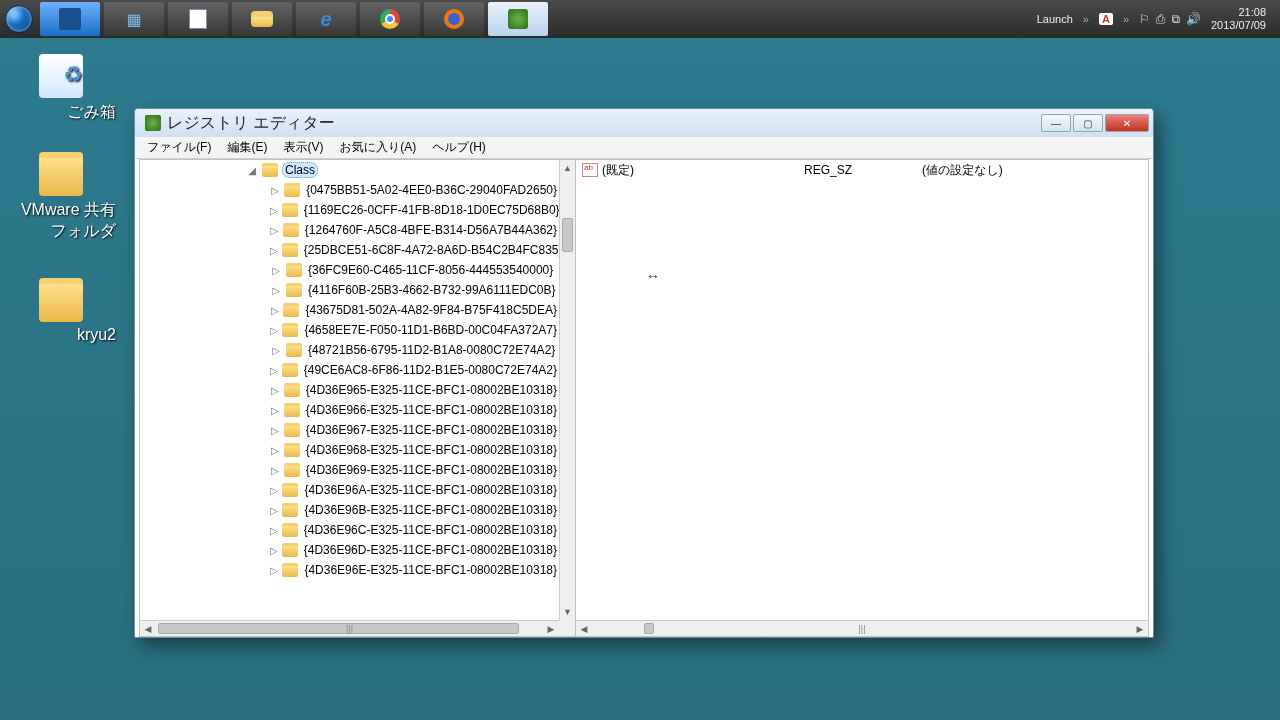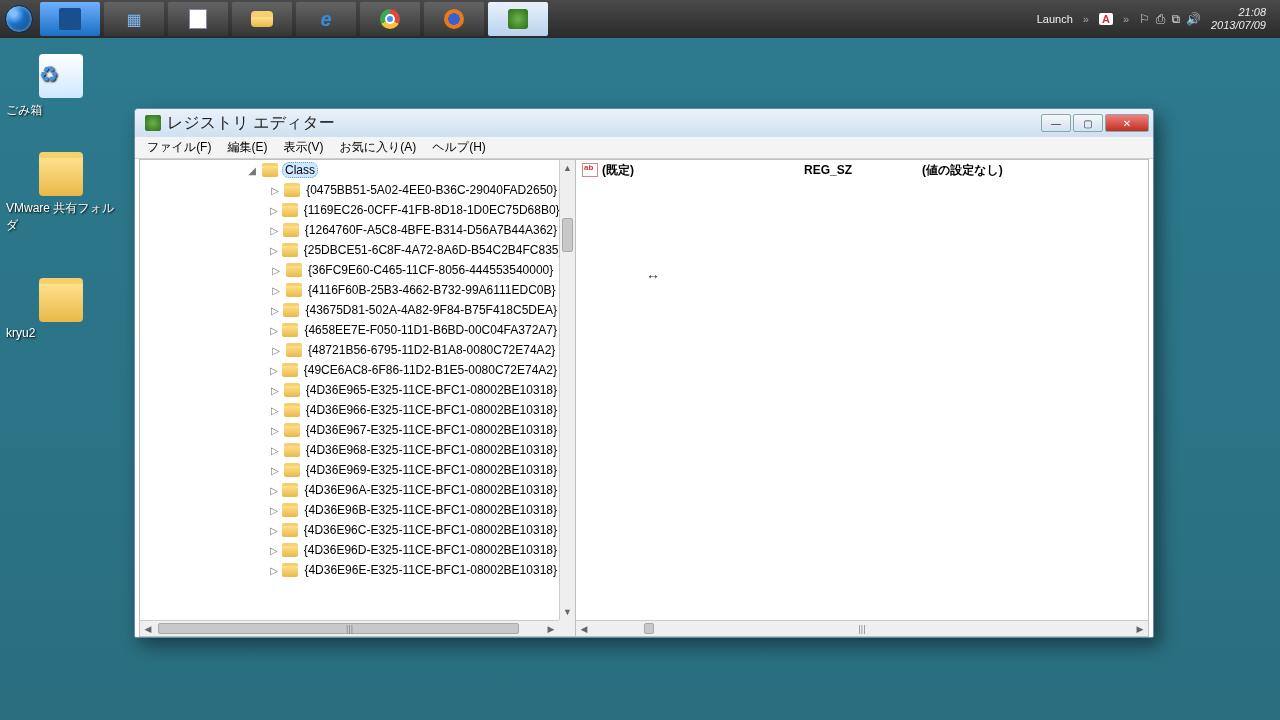--- a/index.html
+++ b/index.html
@@ -12,25 +12,25 @@
   .start-orb { width: 38px; height: 38px; display:flex; align-items:center; justify-content:center; }
   .orb { width: 28px; height: 28px; border-radius:50%;
          background: radial-gradient(circle at 30% 30%, #7fbfff 10%, #1a6fc4 40%, #0d3c70 100%);
          border:1px solid #0a2a4f; box-shadow: inset 0 0 4px rgba(255,255,255,.6); }
   .tb-item { width: 60px; height: 34px; margin:2px 2px; border-radius:2px; display:flex; align-items:center; justify-content:center;
              background: linear-gradient(to bottom, rgba(255,255,255,.15), rgba(255,255,255,.05)); }
   .tb-item.active { background: linear-gradient(to bottom, #6fb0ff, #1a6fc4); }
   .tb-glyph { width:22px; height:22px; display:flex; align-items:center; justify-content:center; font-size:16px; }
   .tb-spacer { flex:1; }
   .tray { display:flex; align-items:center; gap:10px; padding:0 8px; color:#eee; font-size:11px; }
-  .tray-time { text-align:right; line-height:1.2; padding-right:6px;font-style:italic; }
+  .tray-time { text-align:right; line-height:1.2; padding-right:6px; }
   .tray-icons { display:flex; gap:6px; align-items:center; color:#ddd; font-size:12px; }
 
   
-  .desk-icon { position:absolute; width:110px; text-align:left; color:#fff; font-size:12px;
+  .desk-icon { position:absolute; width:110px; text-align:right; color:#fff; font-size:16px;
                text-shadow: 1px 1px 2px #000; }
   .desk-icon .di-img { width:44px; height:44px; margin:0 auto 4px; }
   .recycle { background: linear-gradient(to bottom,#fff,#cfe8ff); border-radius:4px; position:relative; }
   .recycle::after{ content:"♻"; position:absolute; left:0;right:0;top:8px; color:#4a90d9; font-size:22px;}
   .folder { background: linear-gradient(to bottom,#ffe08a,#e8b84a); border-radius:4px; position:relative; border-top:6px solid #f6cf6e;}
   
   
   .window { position:absolute; left:134px; top:108px; width:1020px; height:530px;
             background:#fff; border:1px solid #6b8aab; border-radius:4px 4px 2px 2px;
             box-shadow: 6px 8px 18px rgba(0,0,0,.45); display:flex; flex-direction:column; }
@@ -66,21 +66,21 @@
   .hsb .arr{ position:absolute; top:0;bottom:0; width:16px; display:flex;align-items:center;justify-content:center;color:#666;font-size:9px;}
   .hsb .lf{ left:0;} .hsb .rt{ right:0;}
   .hsb .mid{ position:absolute; left:50%; top:3px; transform:translateX(-50%); font-size:9px; color:#888;}
   .corner { position:absolute; right:0;bottom:0;width:16px;height:16px;background:#efefef;}
 
   .list-pane { flex:1; position:relative; background:#fff; }
   .list-header{ height:22px; display:flex; border-bottom:1px solid #d4d4d4; background:linear-gradient(#fafafa,#ececec); font-size:12px;}
   .lh-col{ padding:3px 8px; border-right:1px solid #d4d4d4;}
   .c-name{ width:224px;} .c-type{ width:118px;} .c-data{ flex:1;}
   .splitter-handle{ position:absolute; left:70px; top:106px; font-size:14px; color:#333; letter-spacing:-3px;}
-  .list-row{ display:flex; height:20px; align-items:center; font-size:12px;font-weight:bold;}
+  .list-row{ display:flex; height:20px; align-items:center; font-size:12px;}
   .lr-icon{ width:16px;height:14px; margin:0 4px 0 6px; background:#fff; border:1px solid #c88; position:relative; flex:none;}
   .lr-icon::after{ content:"ab"; position:absolute; left:1px; top:-1px; font-size:8px; color:#c33;}
   .list-hsb{ position:absolute; left:0; right:0; bottom:0; height:16px; background:#efefef; border-top:1px solid #ccc;}
   .list-hsb .thumb{ position:absolute; top:2px;bottom:2px; left:68px; width:10px; background:#c8c8c8; border:1px solid #aaa; border-radius:2px;}
   .list-hsb .arr{ position:absolute; top:0;bottom:0; width:16px; display:flex;align-items:center;justify-content:center;color:#666;font-size:9px;}
   .list-hsb .lf{left:0;} .list-hsb .rt{right:0;}
   .list-hsb .mid{ position:absolute; left:50%; top:3px; transform:translateX(-50%); font-size:9px; color:#888;}
 
   .statusbar{ height:22px; border-top:1px solid #d0d0d0; background:#f4f4f4; padding:3px 8px; font-size:12px; margin:0 4px 4px;}
 </style>

